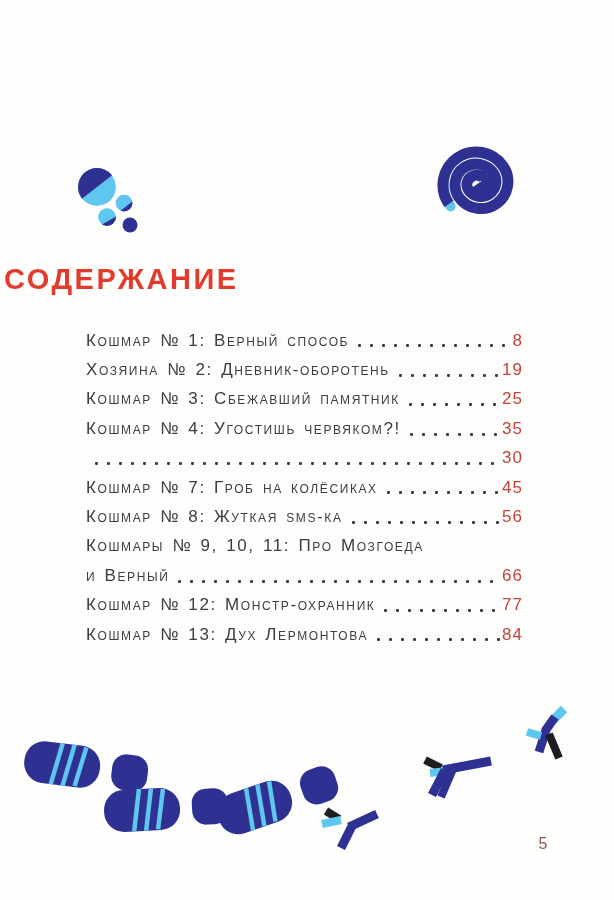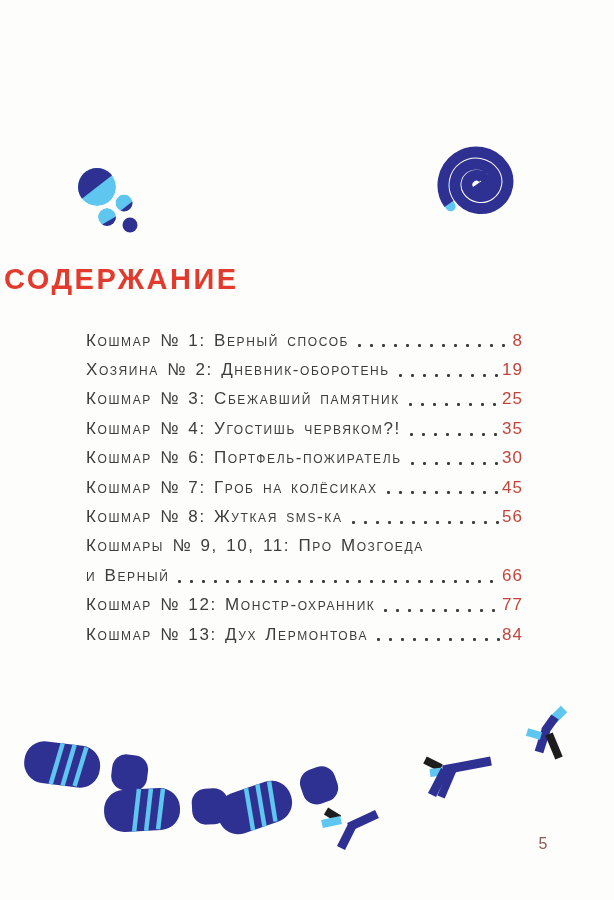--- a/index.html
+++ b/index.html
@@ -127,21 +127,20 @@
         <span class="toc-label">Кошмар № 3: Сбежавший памятник</span>
         <span class="toc-leader"></span>
         <span class="toc-page">25</span>
       </div>
       <div class="toc-row">
         <span class="toc-label">Кошмар № 4: Угостишь червяком?!</span>
         <span class="toc-leader"></span>
         <span class="toc-page">35</span>
       </div>
       <div class="toc-row">
-        <span class="toc-label">Кошмар № 6: Портфель-пожиратель</span>
         <span class="toc-leader"></span>
         <span class="toc-page">30</span>
       </div>
       <div class="toc-row">
         <span class="toc-label">Кошмар № 7: Гроб на колёсиках</span>
         <span class="toc-leader"></span>
         <span class="toc-page">45</span>
       </div>
       <div class="toc-row">
         <span class="toc-label">Кошмар № 8: Жуткая sms-ка</span>

